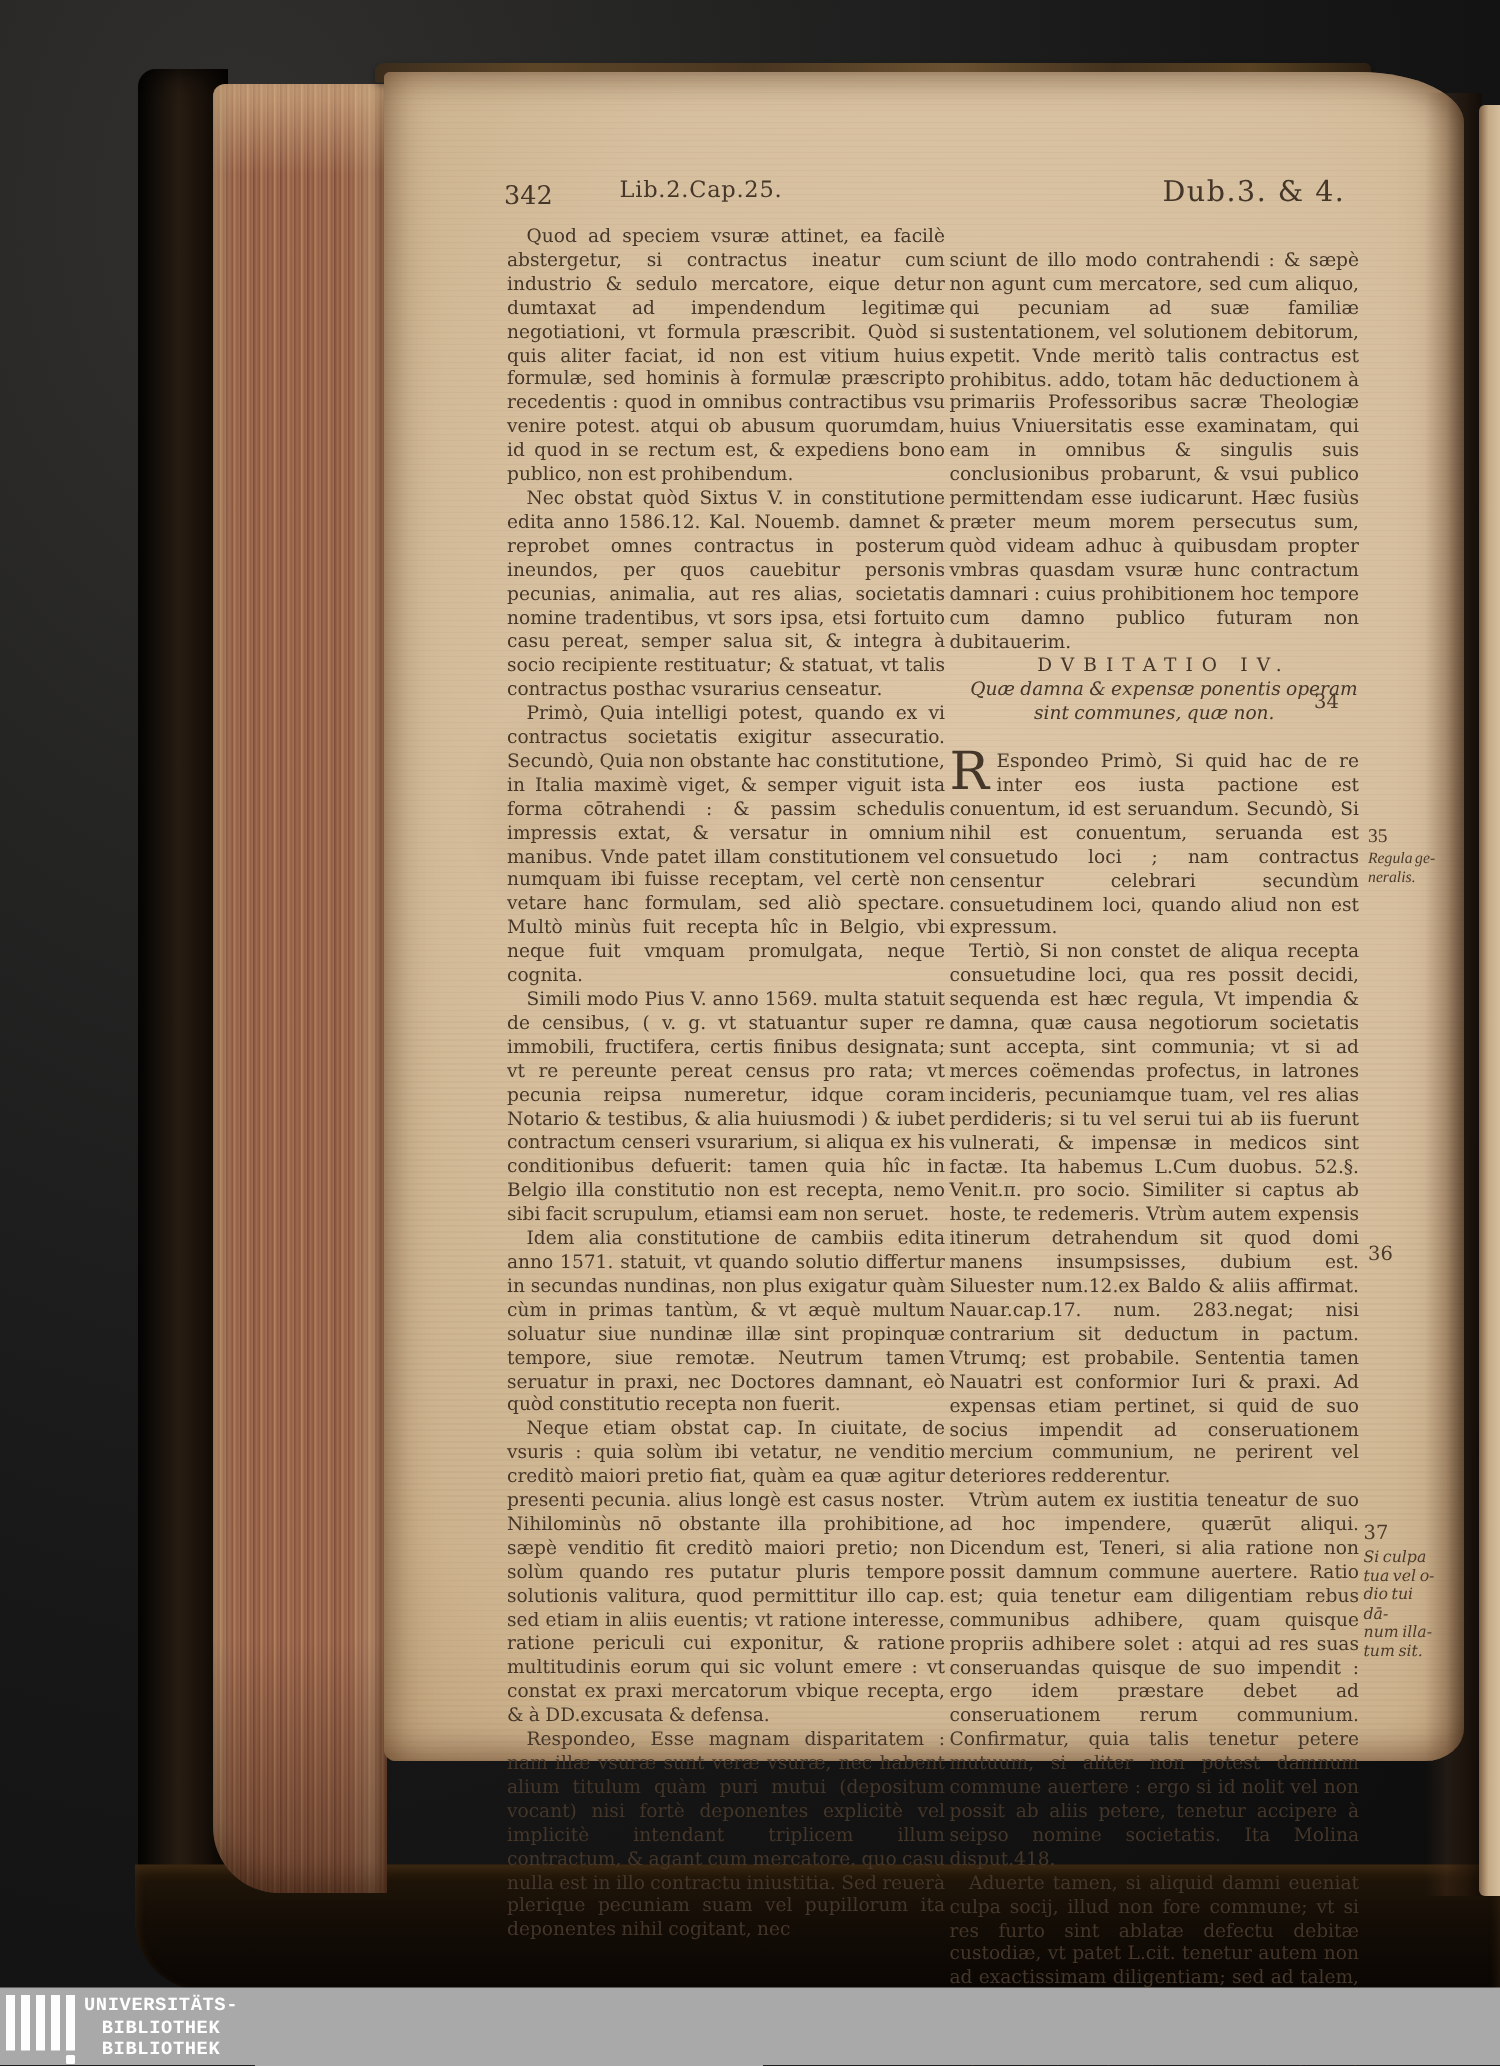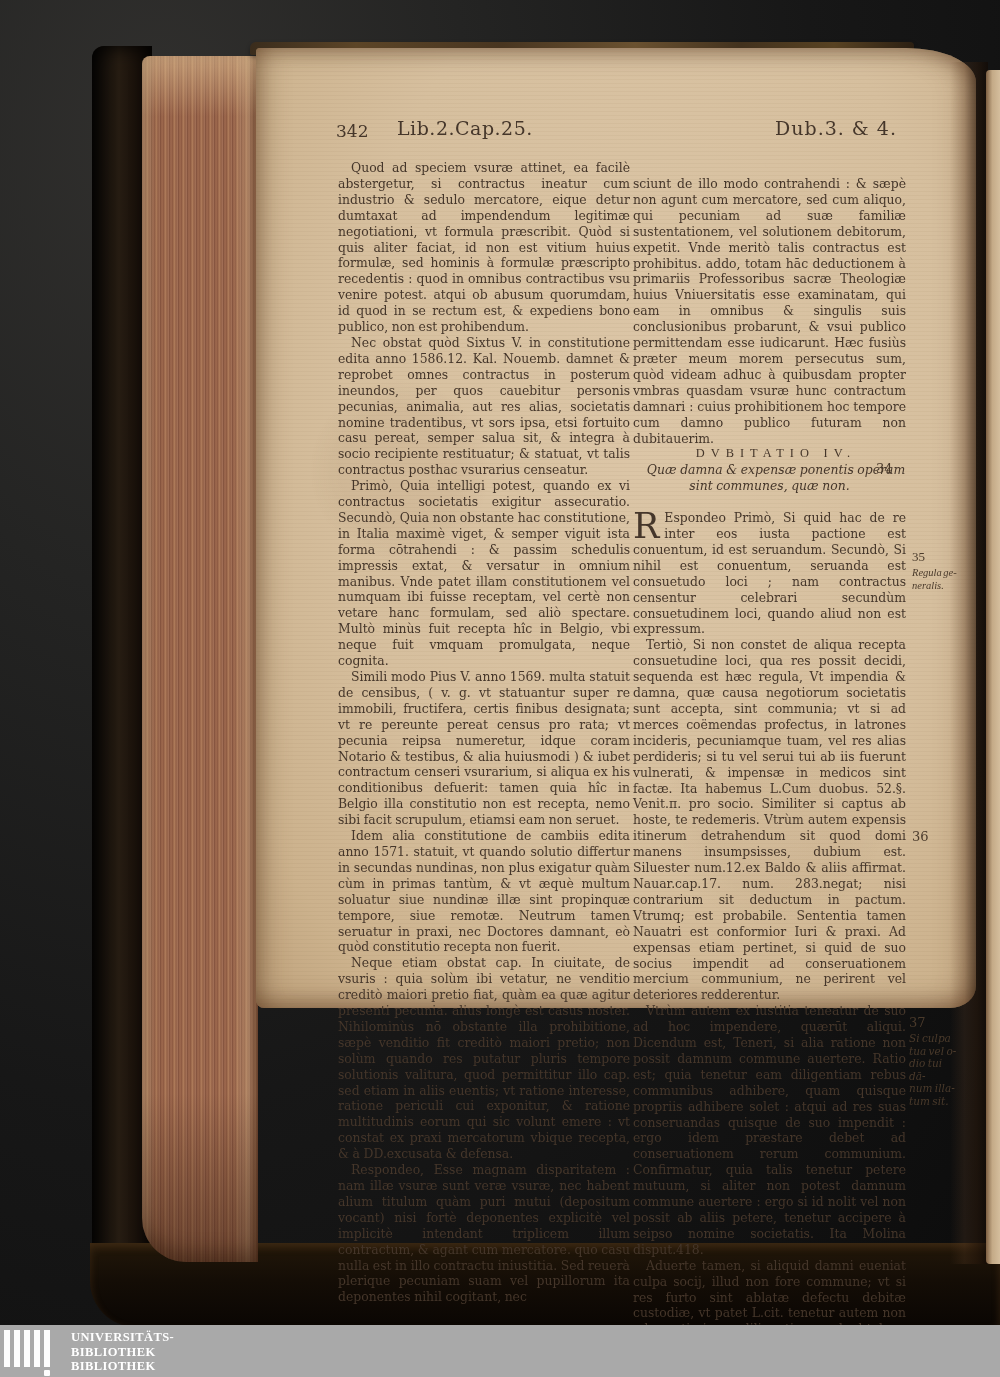--- a/index.html
+++ b/index.html
@@ -18,65 +18,65 @@
       linear-gradient(180deg, rgba(225,195,150,.55) 0%, rgba(0,0,0,0) 5%, rgba(0,0,0,0) 86%, rgba(45,22,10,.45) 100%),
       linear-gradient(90deg, rgba(235,205,160,.45) 0px, rgba(0,0,0,0) 14px, rgba(0,0,0,0) 78%, rgba(220,190,150,.35) 92%, rgba(60,30,15,.35) 100%),
       repeating-linear-gradient(90deg,#7e4e3a 0px,#a06b50 2px,#8a573f 4px,#b5825f 5px,#936046 7px,#a5735a 9px);
     border-radius:8px 0 0 44px;box-shadow:inset 0 -10px 18px rgba(40,20,8,.4);}
   .smudge{position:absolute;border-radius:50%;}
   .smudge.s1{left:213px;top:552px;width:16px;height:58px;background:radial-gradient(ellipse,rgba(55,30,18,.38),rgba(0,0,0,0) 70%);}
   .smudge.s2{left:219px;top:618px;width:12px;height:44px;background:radial-gradient(ellipse,rgba(55,30,18,.3),rgba(0,0,0,0) 70%);}
   .top-edge{position:absolute;left:250px;top:42px;width:664px;height:13px;
     background:linear-gradient(90deg,#3a2c1c,#5c4527 16%,#483520 38%,#6a5130 58%,#42311d 74%,#584222 88%,#2b1f12);
     border-radius:6px 4px 2px 2px;box-shadow:0 2px 4px rgba(0,0,0,.35);}
-  .page{position:absolute;left:256px;top:48px;width:720px;height:960px;
+  .page{position:absolute;left:256px;top:48px;width:720px;height:1126px;
     background:radial-gradient(ellipse at 55% 38%, #dcc6a7 0%, #d6bf9e 55%, #ccb28d 84%, #bfa27c 100%);
     border-radius:4px 70px 26px 8px / 4px 34px 22px 8px;
     box-shadow:inset 20px 0 28px -16px rgba(95,60,32,.55),
                inset -24px 0 30px -16px rgba(95,60,35,.5),
                inset 0 16px 22px -14px rgba(75,48,26,.5),
                inset 0 -18px 24px -14px rgba(85,52,28,.5);}
   .page .texture{position:absolute;inset:0;pointer-events:none;border-radius:inherit;
     background:
       radial-gradient(circle at 20% 44%, rgba(120,85,50,.06) 0 60px, rgba(0,0,0,0) 90px),
       radial-gradient(circle at 72% 80%, rgba(120,85,50,.05) 0 70px, rgba(0,0,0,0) 110px),
       repeating-linear-gradient(0deg, rgba(120,90,60,.05) 0 1px, rgba(0,0,0,0) 1px 4px);}
   .gutter{position:absolute;left:950px;top:62px;width:38px;height:1202px;
     background:linear-gradient(90deg,rgba(0,0,0,0) 0,rgba(93,62,38,.25) 38%,rgba(42,25,12,.55) 70%,rgba(18,10,5,.72) 100%);}
   .page2{position:absolute;left:986px;top:70px;width:14px;height:1194px;
     background:linear-gradient(90deg,#7d5f42,#c4aa87 45%,#d5be9d);border-radius:4px 0 0 4px;}
   
   .page-inner{position:absolute;inset:0;color:#45362a;}
   .hdr{position:absolute;white-space:nowrap;}
   .pagenum{left:80px;top:73px;font-size:17px;}
-  .libcap{left:141px;top:69px;font-size:19px;letter-spacing:.5px;}
+  .libcap{left:157px;top:69px;font-size:15px;letter-spacing:.5px;}
   .runtitle{left:307px;top:66px;font-size:20px;font-style:italic;letter-spacing:.5px;}
   .dubref{left:519px;top:69px;font-size:19px;letter-spacing:1px;text-align:center;}
-  .col{position:absolute;top:112px;text-align:justify;}
+  .col{position:absolute;top:101px;text-align:justify;}
   .col-left{left:82px;width:292px;}
   .col-right{left:377px;width:273px;}
   .col p{margin:0;font-size:12.4px;line-height:15.9px;text-indent:13px;
     -webkit-hyphens:none;hyphens:none;word-spacing:-0.4px;}
   .col p.noindent{text-indent:0;margin-top:16px;}
-  .dub-heading{text-align:center;font-size:16.5px;letter-spacing:6px;margin:13px 0 9px;text-indent:0;white-space:nowrap;font-family:Liberation Serif, serif;}
+  .dub-heading{text-align:center;font-size:16.5px;letter-spacing:6px;margin:13px 0 9px;text-indent:0;white-space:nowrap;}
   .dub-subtitle{text-align:center;font-style:italic;font-size:15px;line-height:19px;white-space:pre-line;margin:0 0 10px;}
   .dropcap{float:left;font-size:35px;line-height:28px;padding:2px 5px 0 0;}
   .mn{position:absolute;font-size:13px;color:#4a3a2b;}
   .mn .mn-text{display:block;font-style:italic;font-size:10.5px;line-height:12.5px;
     white-space:pre-line;width:50px;margin-top:2px;word-spacing:-1px;}
   .mn34{left:620px;top:413px;} .mn35{left:656px;top:501px;font-family:Liberation Serif, serif;}
   .mn36{left:656px;top:781px;} .mn37{left:653px;top:967px;}
   
   .footer{position:absolute;left:0;top:1325px;width:1000px;height:52px;background:#a9a9a9;}
   .logo-bars{position:absolute;left:4px;top:5px;display:flex;gap:4px;}
   .logo-bars .bar{width:6px;height:37px;background:#fdfdfd;}
   .logo-dot{position:absolute;left:44px;top:45px;width:6px;height:6px;background:#fdfdfd;border-radius:1px;}
-  .logo-text{position:absolute;left:71px;top:5px;color:#fff;
-    font-family:Liberation Serif, serif;font-weight:bold;font-size:12.5px;
-    line-height:14.6px;letter-spacing:.4px;}
+  .logo-text{position:absolute;left:56px;top:5px;color:#fff;
+    font-family:Liberation Mono, monospace;font-weight:bold;font-size:12.5px;
+    line-height:14.6px;letter-spacing:.4px;text-align:center;}
 </style>
 </head>
 <body>
 
 <div class="photo">
 
   <div class="cover-left"></div>
   <div class="cover-bottom"></div>
 
   <div class="fore-edge">

